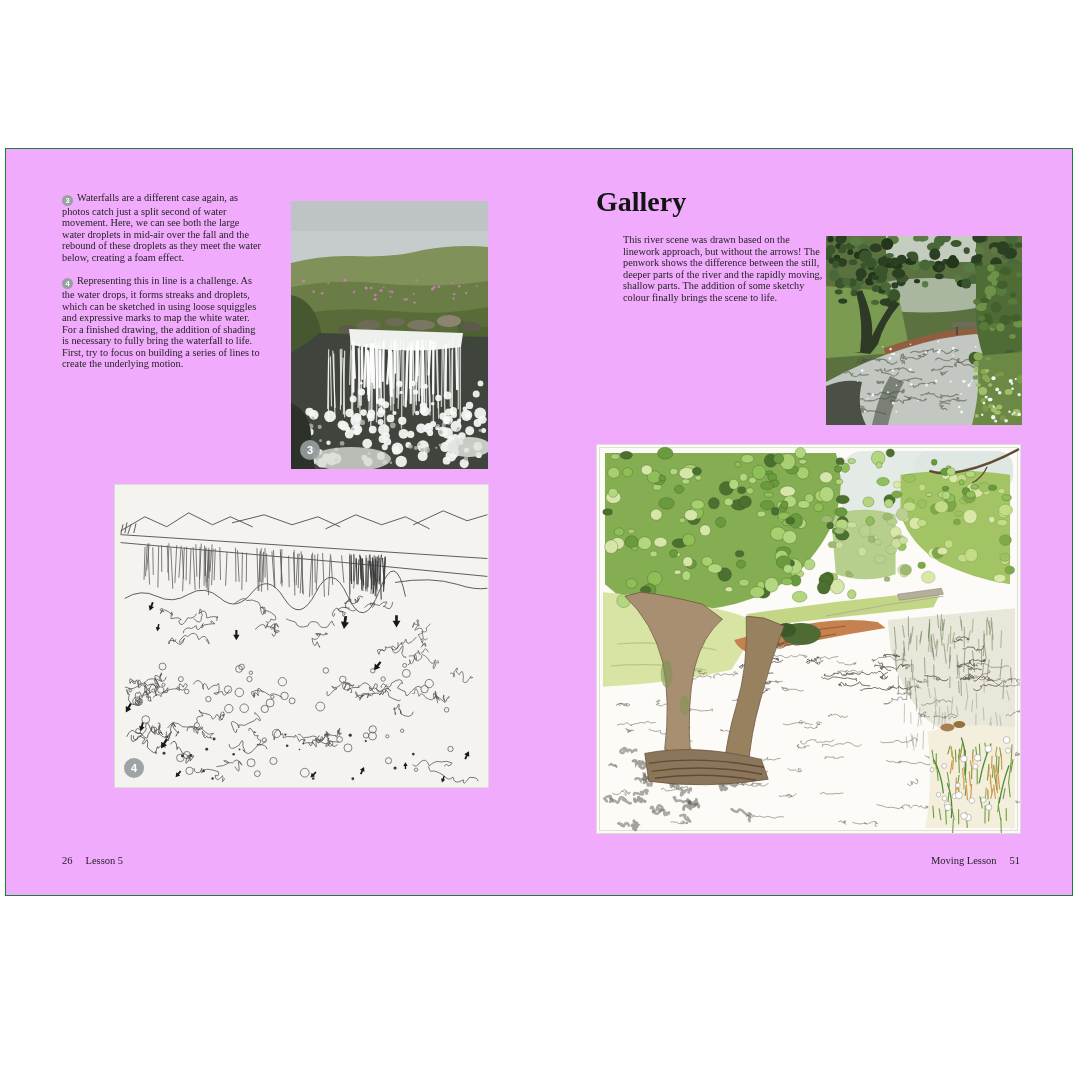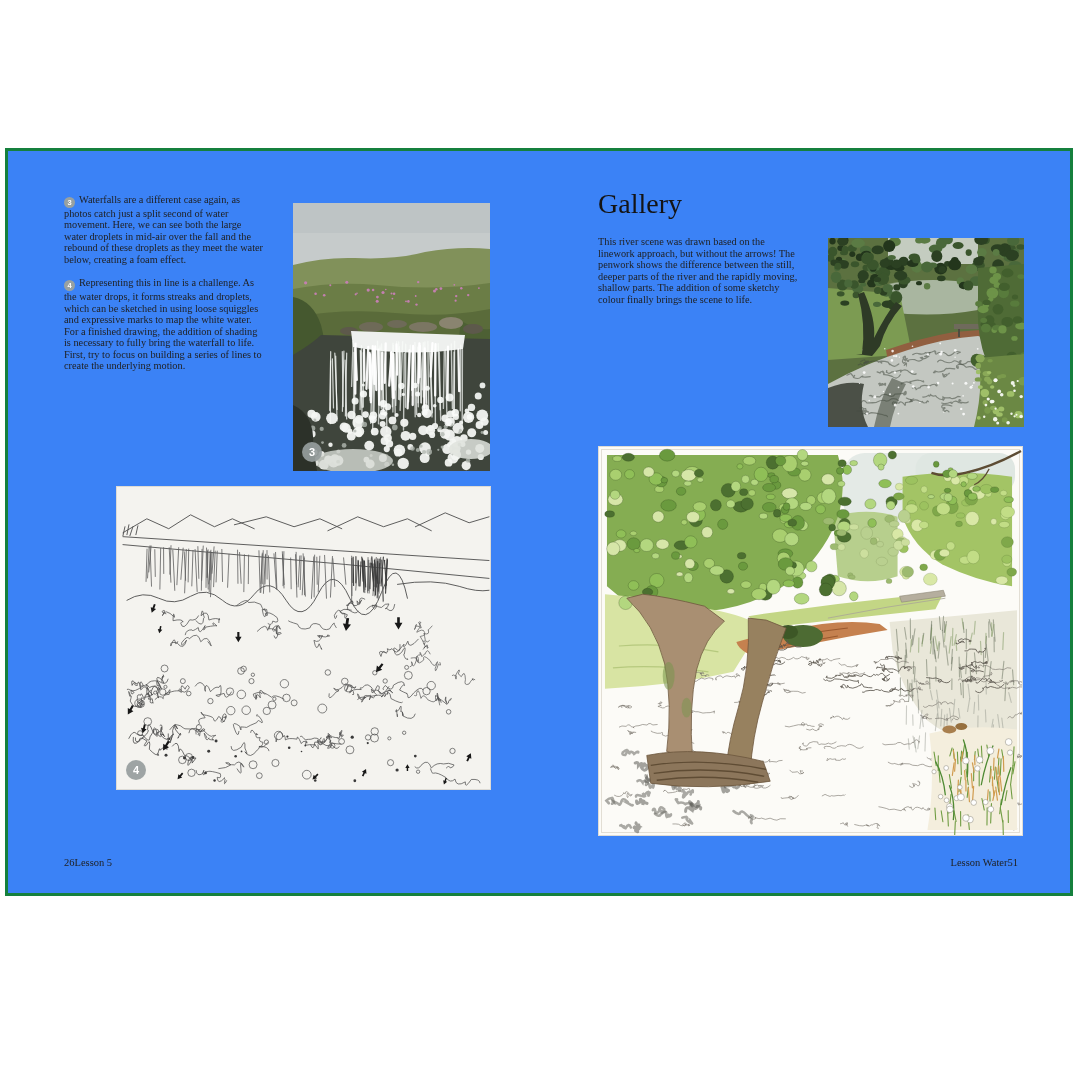--- a/index.html
+++ b/index.html
@@ -1,38 +1,38 @@
 <!DOCTYPE html>
 <html><head>
 <meta charset="utf-8">
 <style>
   html,body{margin:0;padding:0;background:#fff;}
   .canvas{position:relative;width:1080px;height:1080px;background:#fff;overflow:hidden;
           font-family:"Liberation Serif",serif;color:#1f1f1f;}
   .spread{position:absolute;left:5px;top:148px;width:1068px;height:748px;
-          background:#3b82f6;border:3px solid #15803d;box-sizing:border-box;}
+          background:#f0abfc;border:1px solid #15803d;box-sizing:border-box;}
   .abs{position:absolute;}
   .text-col{left:56px;top:43px;width:201px;display:flex;flex-direction:column;gap:12px;}
   .para{margin:0;font-size:10.3px;line-height:11.5px;text-align:left;}
   .pnum{display:inline-flex;width:11px;height:11px;border-radius:50%;background:#98a1a1;color:#fff;
         font:bold 7.5px/1 "Liberation Sans",sans-serif;align-items:center;justify-content:center;
         vertical-align:-1.5px;margin-right:4px;}
   figure{margin:0;}
   .fig{position:absolute;overflow:hidden;}
   .fig svg{display:block;width:100%;height:100%;}
   .photo3{left:285px;top:52px;width:197px;height:268px;}
   .sketch4{left:108px;top:335px;width:375px;height:304px;border:1px solid #dddbd5;box-sizing:border-box;}
   .photoR{left:820px;top:87px;width:196px;height:189px;}
   .sketchR{left:590px;top:295px;width:425px;height:390px;border:1px solid #dedcd6;box-sizing:border-box;}
   .fig-badge{position:absolute;left:9px;bottom:9px;width:20px;height:20px;border-radius:50%;
         background:rgba(150,157,157,.92);color:#fff;font:bold 11px/1 "Liberation Sans",sans-serif;
         display:flex;align-items:center;justify-content:center;}
-  .gallery-h{left:590px;top:38px;margin:0;font-size:28px;line-height:30px;font-weight:normal;color:#141414;}
-  .gallery-body{left:590px;top:85px;width:203px;}
-  .footer{top:706px;font-size:10.5px;line-height:12px;display:flex;}
+  .gallery-h{left:590px;top:38px;margin:0;font-size:28px;line-height:30px;font-weight:bold;color:#141414;}
+  .gallery-body{left:617px;top:85px;width:203px;}
+  .footer{top:706px;font-size:10.5px;line-height:12px;display:flex;gap:13px;}
   .footer-left{left:56px;}
   .footer-right{right:52px;justify-content:flex-end;}
 </style>
 </head>
 <body>
 
 <div class="canvas">
  <div class="spread">
 
   <div class="abs text-col">
@@ -1603,18 +1603,18 @@
             <circle cx="368.6" cy="315.4" r="3.2" fill="#ffffff" stroke="#9a968a" stroke-width="0.6"></circle>
             <circle cx="349.2" cy="355.1" r="2.4" fill="#ffffff" stroke="#9a968a" stroke-width="0.6"></circle>
             <circle cx="393.2" cy="305.4" r="3.5" fill="#ffffff" stroke="#9a968a" stroke-width="0.6"></circle>
             <circle cx="352.6" cy="364.2" r="3.3" fill="#ffffff" stroke="#9a968a" stroke-width="0.6"></circle>
             <circle cx="393.6" cy="364.1" r="3.0" fill="#ffffff" stroke="#9a968a" stroke-width="0.6"></circle>
           </g>
     </svg>
   </figure>
 
   <div class="abs footer footer-right">
-    <span>Lesson Water</span>
+    <span>Moving Lesson</span>
     <span>51</span>
   </div>
 
  </div>
 </div>
 
 </body></html>

